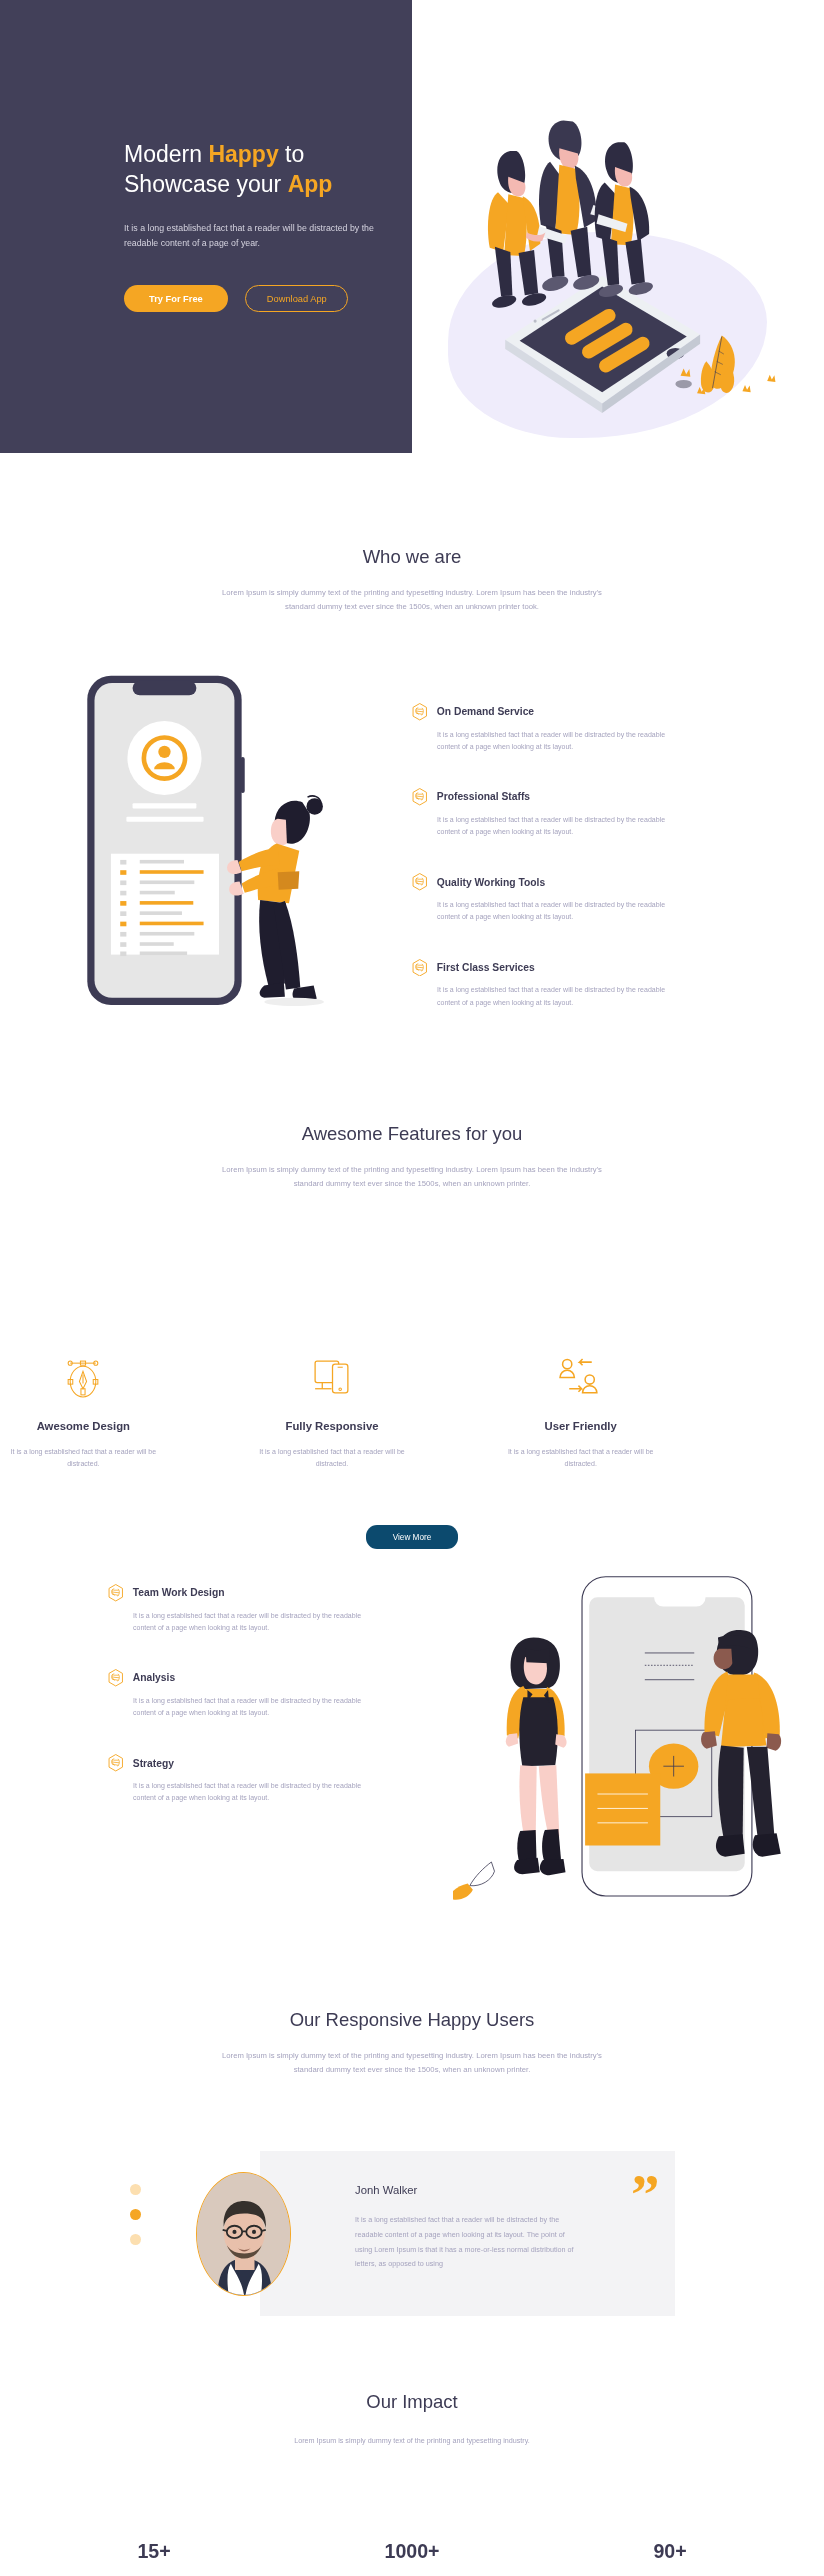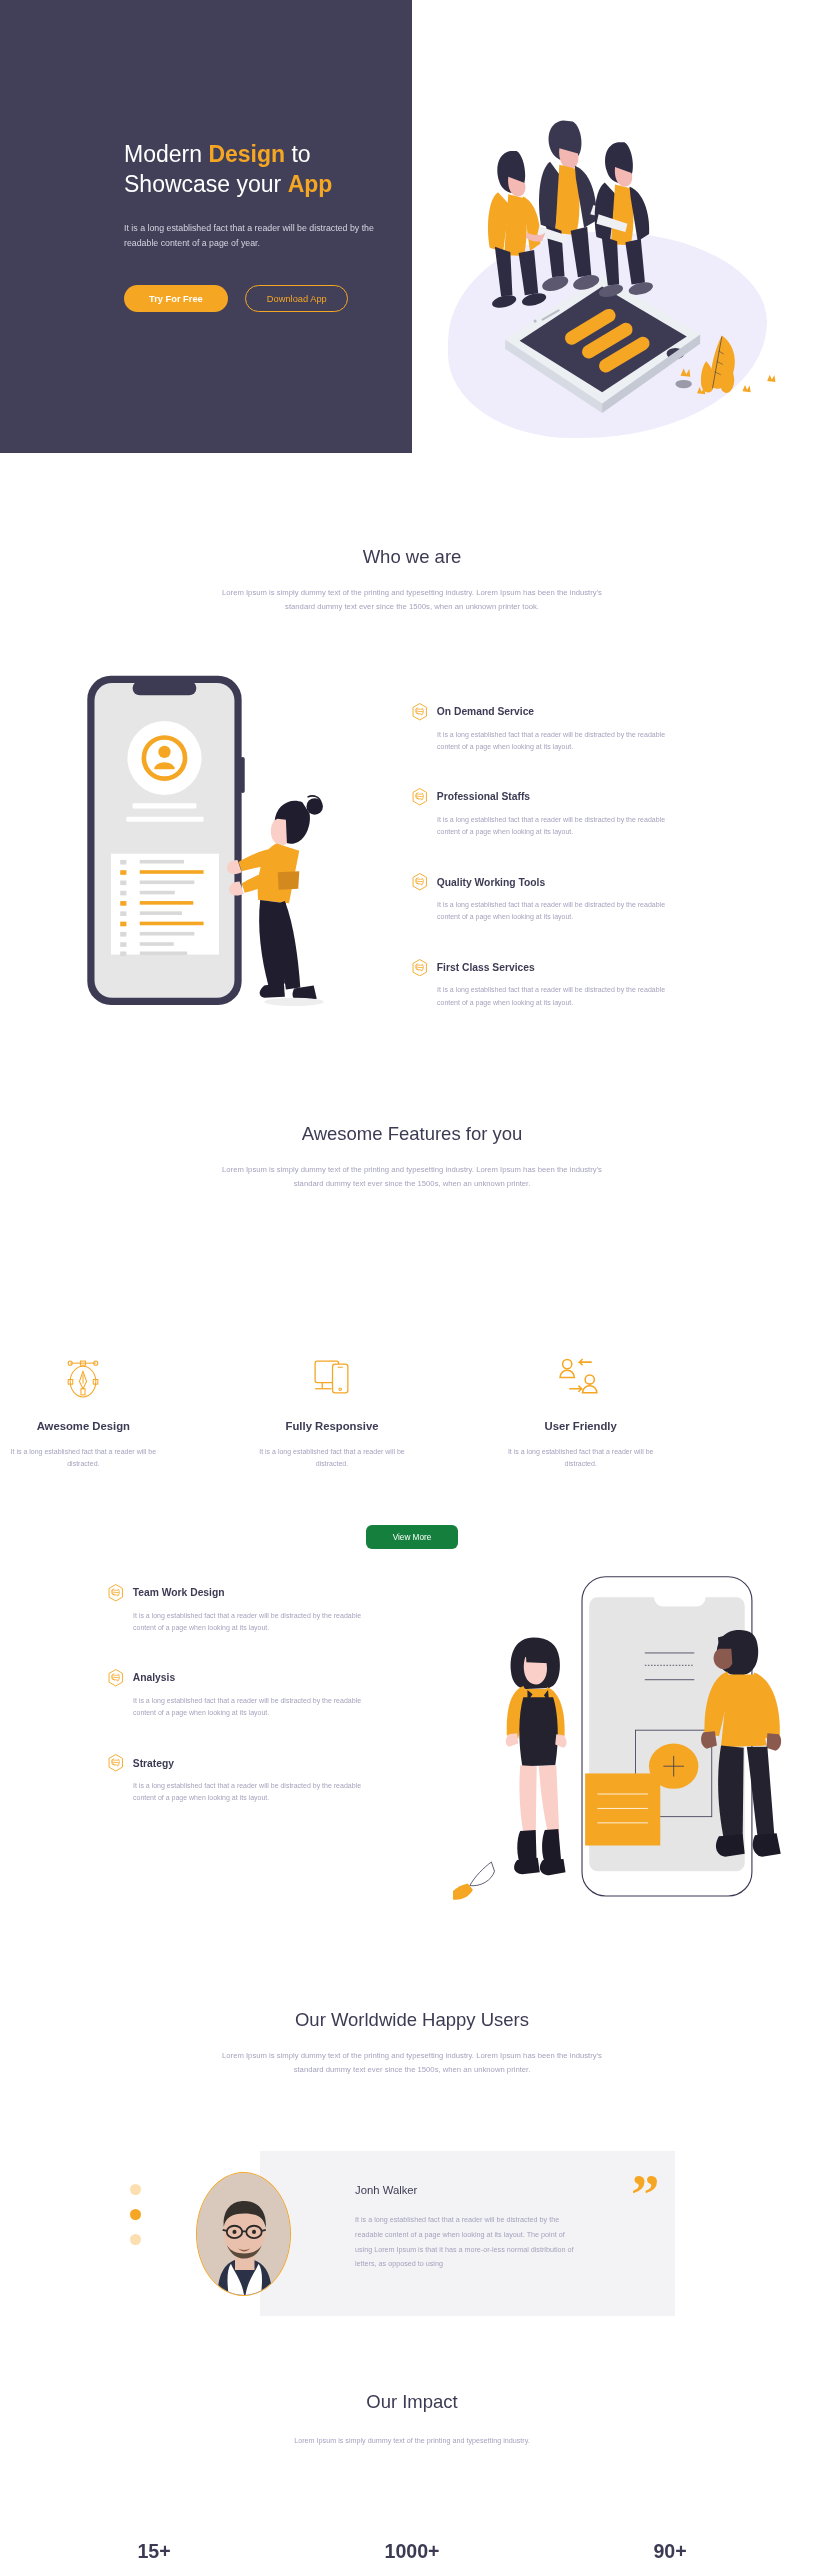--- a/index.html
+++ b/index.html
@@ -50,21 +50,21 @@
   .feat-desc { margin-top:8.2px; margin-left:25px; font-size:7px; line-height:1.75; color:#a5a3be; width:242px; }
 
   
   .awe { position:absolute; left:0; top:1123px; width:824px; }
   .awe-cards { position:absolute; left:0; top:1355px; width:664px; display:flex; justify-content:center; gap:82px; }
   .awe-card { width:170px; text-align:center; }
   .awe-icon { height:46px; display:flex; align-items:center; justify-content:center; }
   .awe-name { margin-top:18.5px; font-size:11.3px; font-weight:700; color:#3d3b54; }
   .awe-desc { margin-top:14.4px; font-size:7px; line-height:1.8; color:#a5a3be; }
   .viewmore-wrap { position:absolute; left:0; top:1525px; width:824px; text-align:center; }
-  .viewmore { background:#15803d; color:#fff; border:none; border-radius:6px; padding:7.7px 27px;
+  .viewmore { background:#0c4a6e; color:#fff; border:none; border-radius:11px; padding:7.7px 27px;
               font-size:8.2px; cursor:pointer; }
 
   
   .team-list { position:absolute; left:108px; top:1584px; width:278px; }
   .team-illus { position:absolute; left:453px; top:1551px; width:361px; height:381px; }
 
   
   .testi { position:absolute; left:0; top:2009px; width:824px; }
   .testi-card { position:absolute; left:260px; top:2151px; width:415px; height:165px; background:#f3f3f5; }
   .testi-avatar { position:absolute; left:196px; top:2172px; width:95px; height:124px; border-radius:50%;
@@ -159,21 +159,21 @@
       <ellipse cx="-4" cy="104" rx="16" ry="8" fill="#9b9aa8"></ellipse>
       <path d="M22 122 l5 -12 l4 9 l5 -8 l2 13 z" fill="#f5a623"></path>
       <path d="M110 118 l5 -12 l4 9 l5 -8 l2 13 z" fill="#f5a623"></path>
       <path d="M158 98 l5 -12 l4 9 l5 -8 l2 13 z" fill="#f5a623"></path>
     </g>
   </svg>
 
 
   <div class="hero-body">
     <h1 class="hero-title">
-      <span>Modern </span><b>Design</b><span> to</span><br>
+      <span>Modern </span><b>Happy</b><span> to</span><br>
       <span>Showcase your </span><b>App</b>
     </h1>
     <p class="hero-sub">It is a long established fact that a reader will be distracted by the readable content of a page of year.</p>
     <div class="hero-btns">
       <button class="btn-solid">Try For Free</button>
       <button class="btn-outline">Download App</button>
     </div>
   </div>
 </section>
 
@@ -424,21 +424,21 @@
     <path d="M88 414 C80 430 82 452 102 456 L138 450 L130 410 Z" fill="#1c1a27"></path>
   </g>
 
   <g transform="translate(28,592)">
     <path d="M46 12 C30 24 14 40 4 58 C26 60 46 48 52 30 Z" fill="none" stroke="#3d3b54" stroke-width="1.6"></path>
     <path d="M0 54 C-18 58 -34 70 -40 82 C-18 90 2 82 10 66 Z" fill="#f5a623"></path>
   </g>
 </svg>
 
 <section class="testi">
-  <h2 class="sec-title">Our Worldwide Happy Users</h2>
+  <h2 class="sec-title">Our Responsive Happy Users</h2>
   <p class="sec-sub">Lorem Ipsum is simply dummy text of the printing and typesetting industry. Lorem Ipsum has been the industry's standard dummy text ever since the 1500s, when an unknown printer.</p>
 </section>
 <div class="testi-card"></div>
 <div class="testi-avatar">
   <svg viewBox="0 0 185 240" width="95" height="124">
     <rect width="185" height="240" fill="#d9c9bd"></rect>
     <path d="M40 240 C40 186 62 166 92 166 C124 166 146 186 146 240 Z" fill="#2b3247"></path>
     <path d="M74 158 h38 v30 h-38 z" fill="#e8c0ab"></path>
     <path d="M66 176 C76 198 88 210 92 240 L62 240 C58 210 58 188 66 176 Z" fill="#ffffff"></path>
     <path d="M120 176 C110 198 98 210 94 240 L124 240 C128 210 128 188 120 176 Z" fill="#ffffff"></path>

